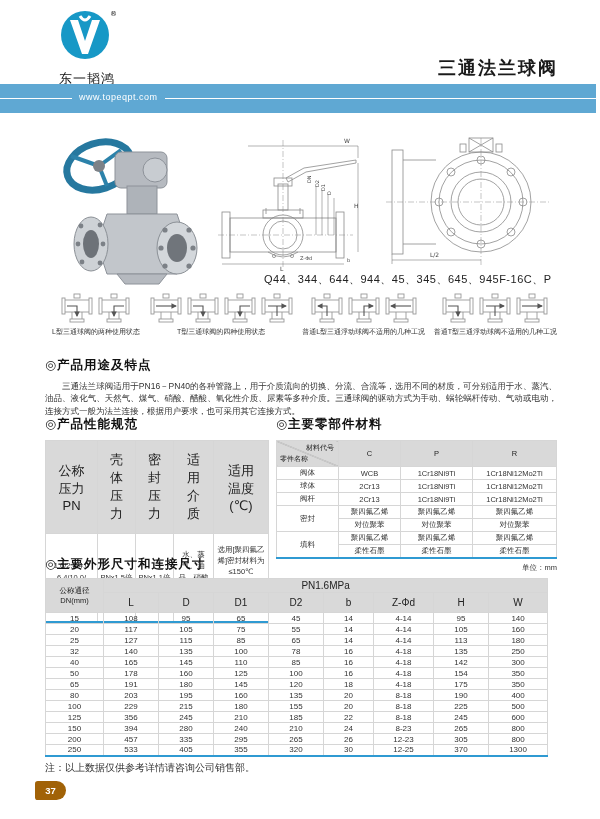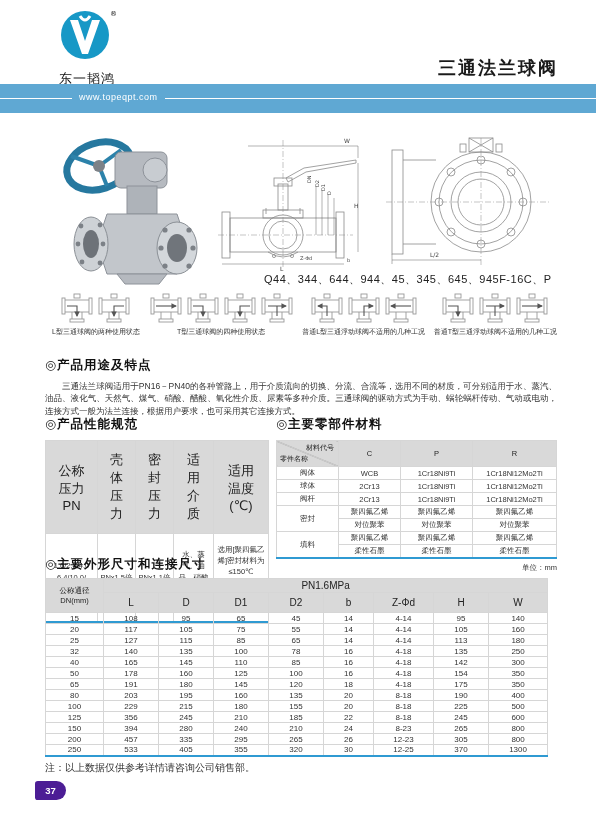--- a/index.html
+++ b/index.html
@@ -59,21 +59,21 @@
   .dims-head { display:flex; justify-content:space-between; align-items:flex-end; }
   .unit { font-size:7.5px; color:#333; }
   .dims table { margin-top:5px; width:502px; }
   .dims th { font-size:10px; padding:1px; }
   .dims th.dn { white-space:pre-line; font-size:7.5px; }
   .dims td { font-size:8px; height:11px; padding:0 1px; }
   .dims .pnrow th { height:13px; }
   .dims .labrow th { height:20px; }
   .note { margin-top:4px; font-size:10px; color:#333; }
 
-  .page-badge { position:absolute; left:35px; top:781px; width:31px; height:19px; background:#4c1d95;
+  .page-badge { position:absolute; left:35px; top:781px; width:31px; height:19px; background:#a16207;
     border-radius:3px 10px 10px 3px; color:#fff; font-size:9.5px; font-weight:bold;
     display:flex; align-items:center; justify-content:center; }
 
   svg text { font-family:"DejaVu Sans",sans-serif; }
 </style>
 </head>
 <body>
 
 <div class="page">
 

